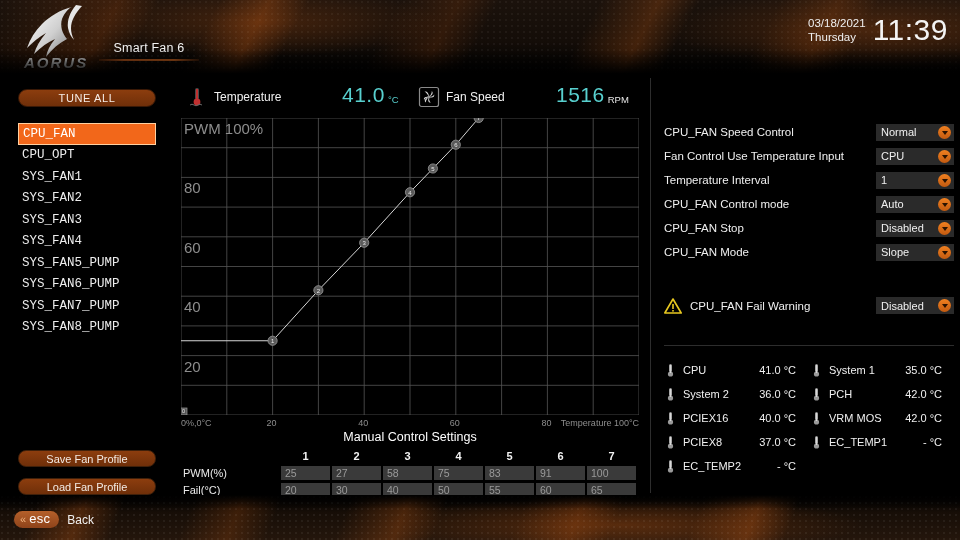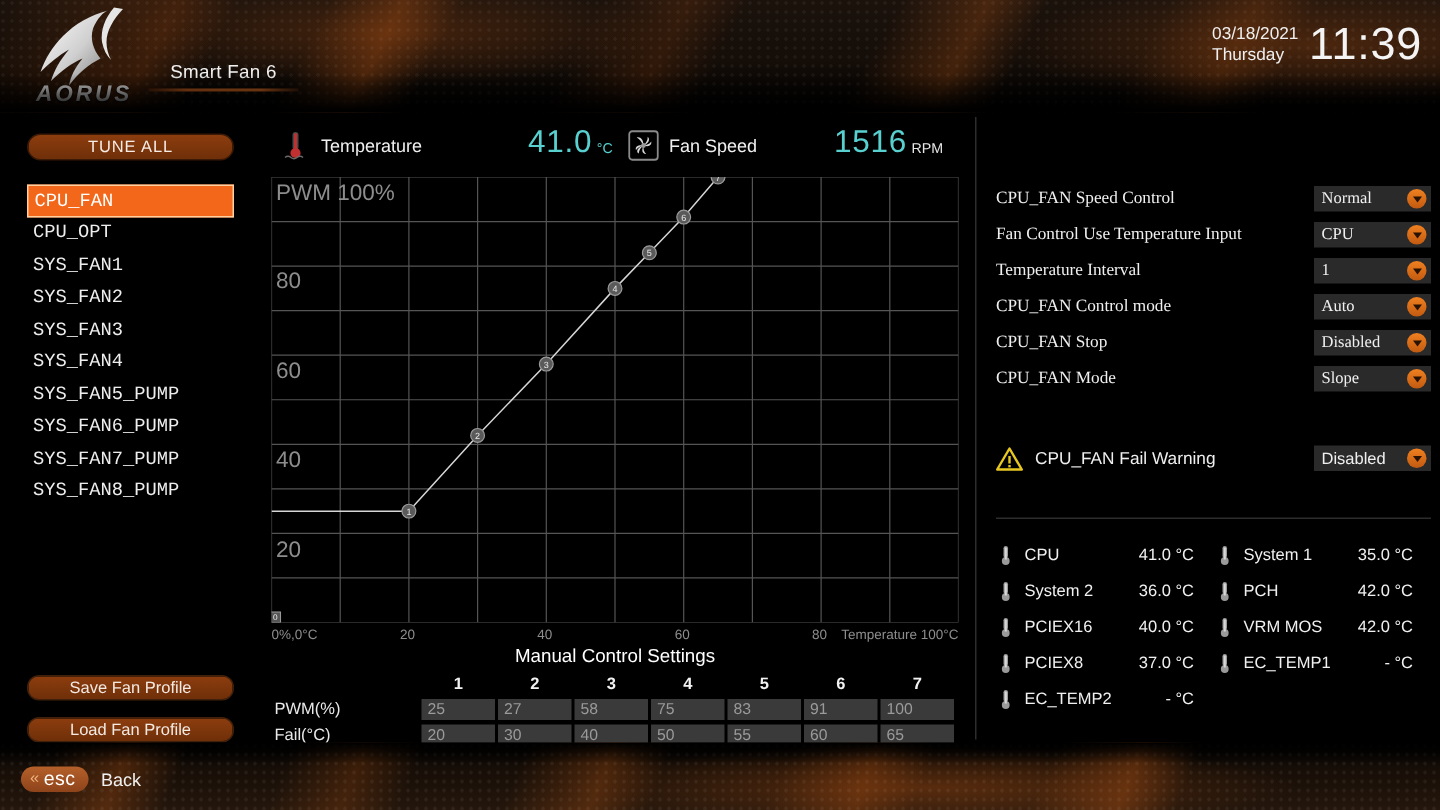--- a/index.html
+++ b/index.html
@@ -144,21 +144,21 @@
   .mcs-rowlabel { width: 100px; font-size: 11px; color: #e9e9e9; padding-left: 2px; }
   .mcs-cells { display: flex; gap: 2px; }
   .mcs-head { font-size: 11px; color: #f2f2f2; width: 49px; text-align: center; font-weight: 700; }
   .mcs-cell {
     width: 49px; height: 14px; background: #3a3a3a; color: #9a9a9a;
     font-size: 10.5px; line-height: 14px; padding-left: 4px;
   }
 
   
   .divider-v { position: absolute; left: 650px; top: 78px; width: 1px; height: 415px; background: #2d2d2d; }
-  .settings { position: absolute; left: 664px; top: 120px; width: 290px; font-family: Liberation Serif, serif; }
+  .settings { position: absolute; left: 664px; top: 120px; width: 290px; }
   .srow { display: flex; align-items: center; height: 24px; margin-bottom: 0px; }
   .srow-label { flex: 1; font-size: 11.5px; color: #efefef; }
   .dd {
     width: 78px; height: 17px; background: #2a2a2a; display: flex; align-items: center;
     justify-content: space-between; padding: 0 3px 0 5px;
   }
   .dd-val { font-size: 11px; color: #f0f0f0; white-space: nowrap; }
   .dd-arrow {
     width: 13px; height: 13px; border-radius: 50%;
     background: linear-gradient(180deg, #f08020 0%, #c25a10 100%);
@@ -251,21 +251,21 @@
         <svg width="22" height="22" viewBox="0 0 22 22">
           <rect x="9" y="2" width="4" height="12" rx="2" fill="#4a4a4a"></rect>
           <rect x="10" y="3" width="2" height="11" fill="#c03030"></rect>
           <circle cx="11" cy="16" r="3.4" fill="#c03030"></circle>
           <path d="M4 19 q2 -1.6 4 0 q2 1.6 4 0 q2 -1.6 4 0" stroke="#6a6a6a" stroke-width="1" fill="none"></path>
         </svg>
       </div>
       <div class="metric-label">Temperature</div>
     </div>
 
-    <div class="metric" style="left:166px; top:-1px; align-items:flex-start;">
+    <div class="metric" style="left:156px; top:-1px; align-items:flex-start;">
       <div class="metric-val">41.0</div>
       <div class="metric-unit">°C</div>
     </div>
 
     <div class="metric" style="left:232px; top:2px;justify-content:space-between;">
       <div class="ic">
         <svg width="22" height="22" viewBox="0 0 22 22">
           <rect x="1.5" y="1.5" width="19" height="19" rx="2" fill="none" stroke="#8a8a8a" stroke-width="1.2"></rect>
           <g fill="#d8d8d8">
             <path d="M11 11 C11 7 9 5 6.5 5.6 C8.6 6.6 9.6 8.6 11 11 Z"></path>

